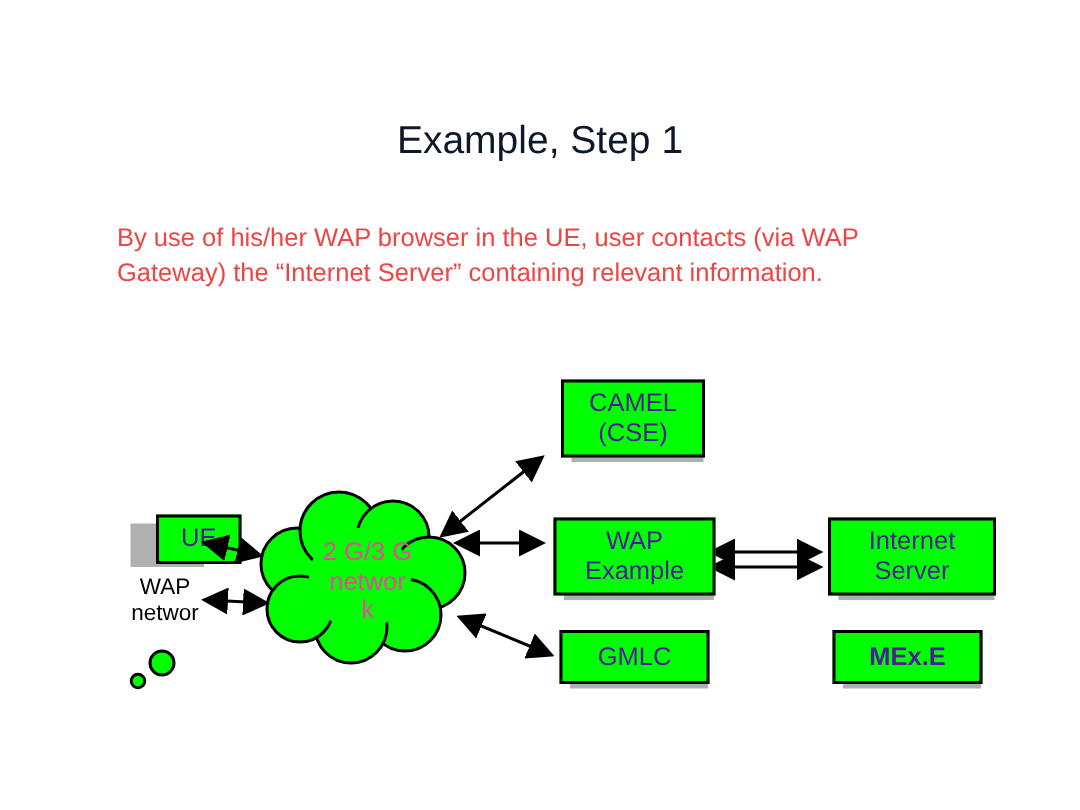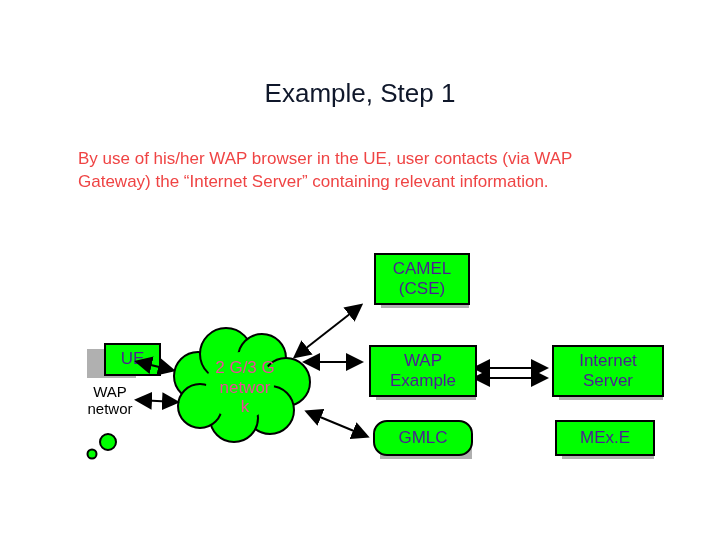--- a/index.html
+++ b/index.html
@@ -127,26 +127,26 @@
   <span>k</span>
 </div>
 
 <div class="shadow" style="left:376px; top:352px; width:100px; height:48px;"></div>
 <div class="box" style="left:369px; top:345px; width:96px; height:44px;">
   <span>WAP</span>
   <span>Example</span>
 </div>
 
 <div class="shadow" style="left:380px; top:427px; width:92px; height:32px;"></div>
-<div class="box" style="left:373px; top:420px; width:88px; height:28px;border-radius:14px;">
+<div class="box" style="left:373px; top:420px; width:88px; height:28px;">
   <span>GMLC</span>
 </div>
 
 <div class="shadow" style="left:559px; top:352px; width:104px; height:48px;"></div>
 <div class="box" style="left:552px; top:345px; width:100px; height:44px;">
   <span>Internet</span>
   <span>Server</span>
 </div>
 
 <div class="shadow" style="left:562px; top:427px; width:92px; height:32px;"></div>
-<div class="box" style="left:555px; top:420px; width:88px; height:28px;">
+<div class="box" style="left:555px; top:420px; width:88px; height:28px;font-weight:bold;">
   <span>MEx.E</span>
 </div>
 
 </body></html>

